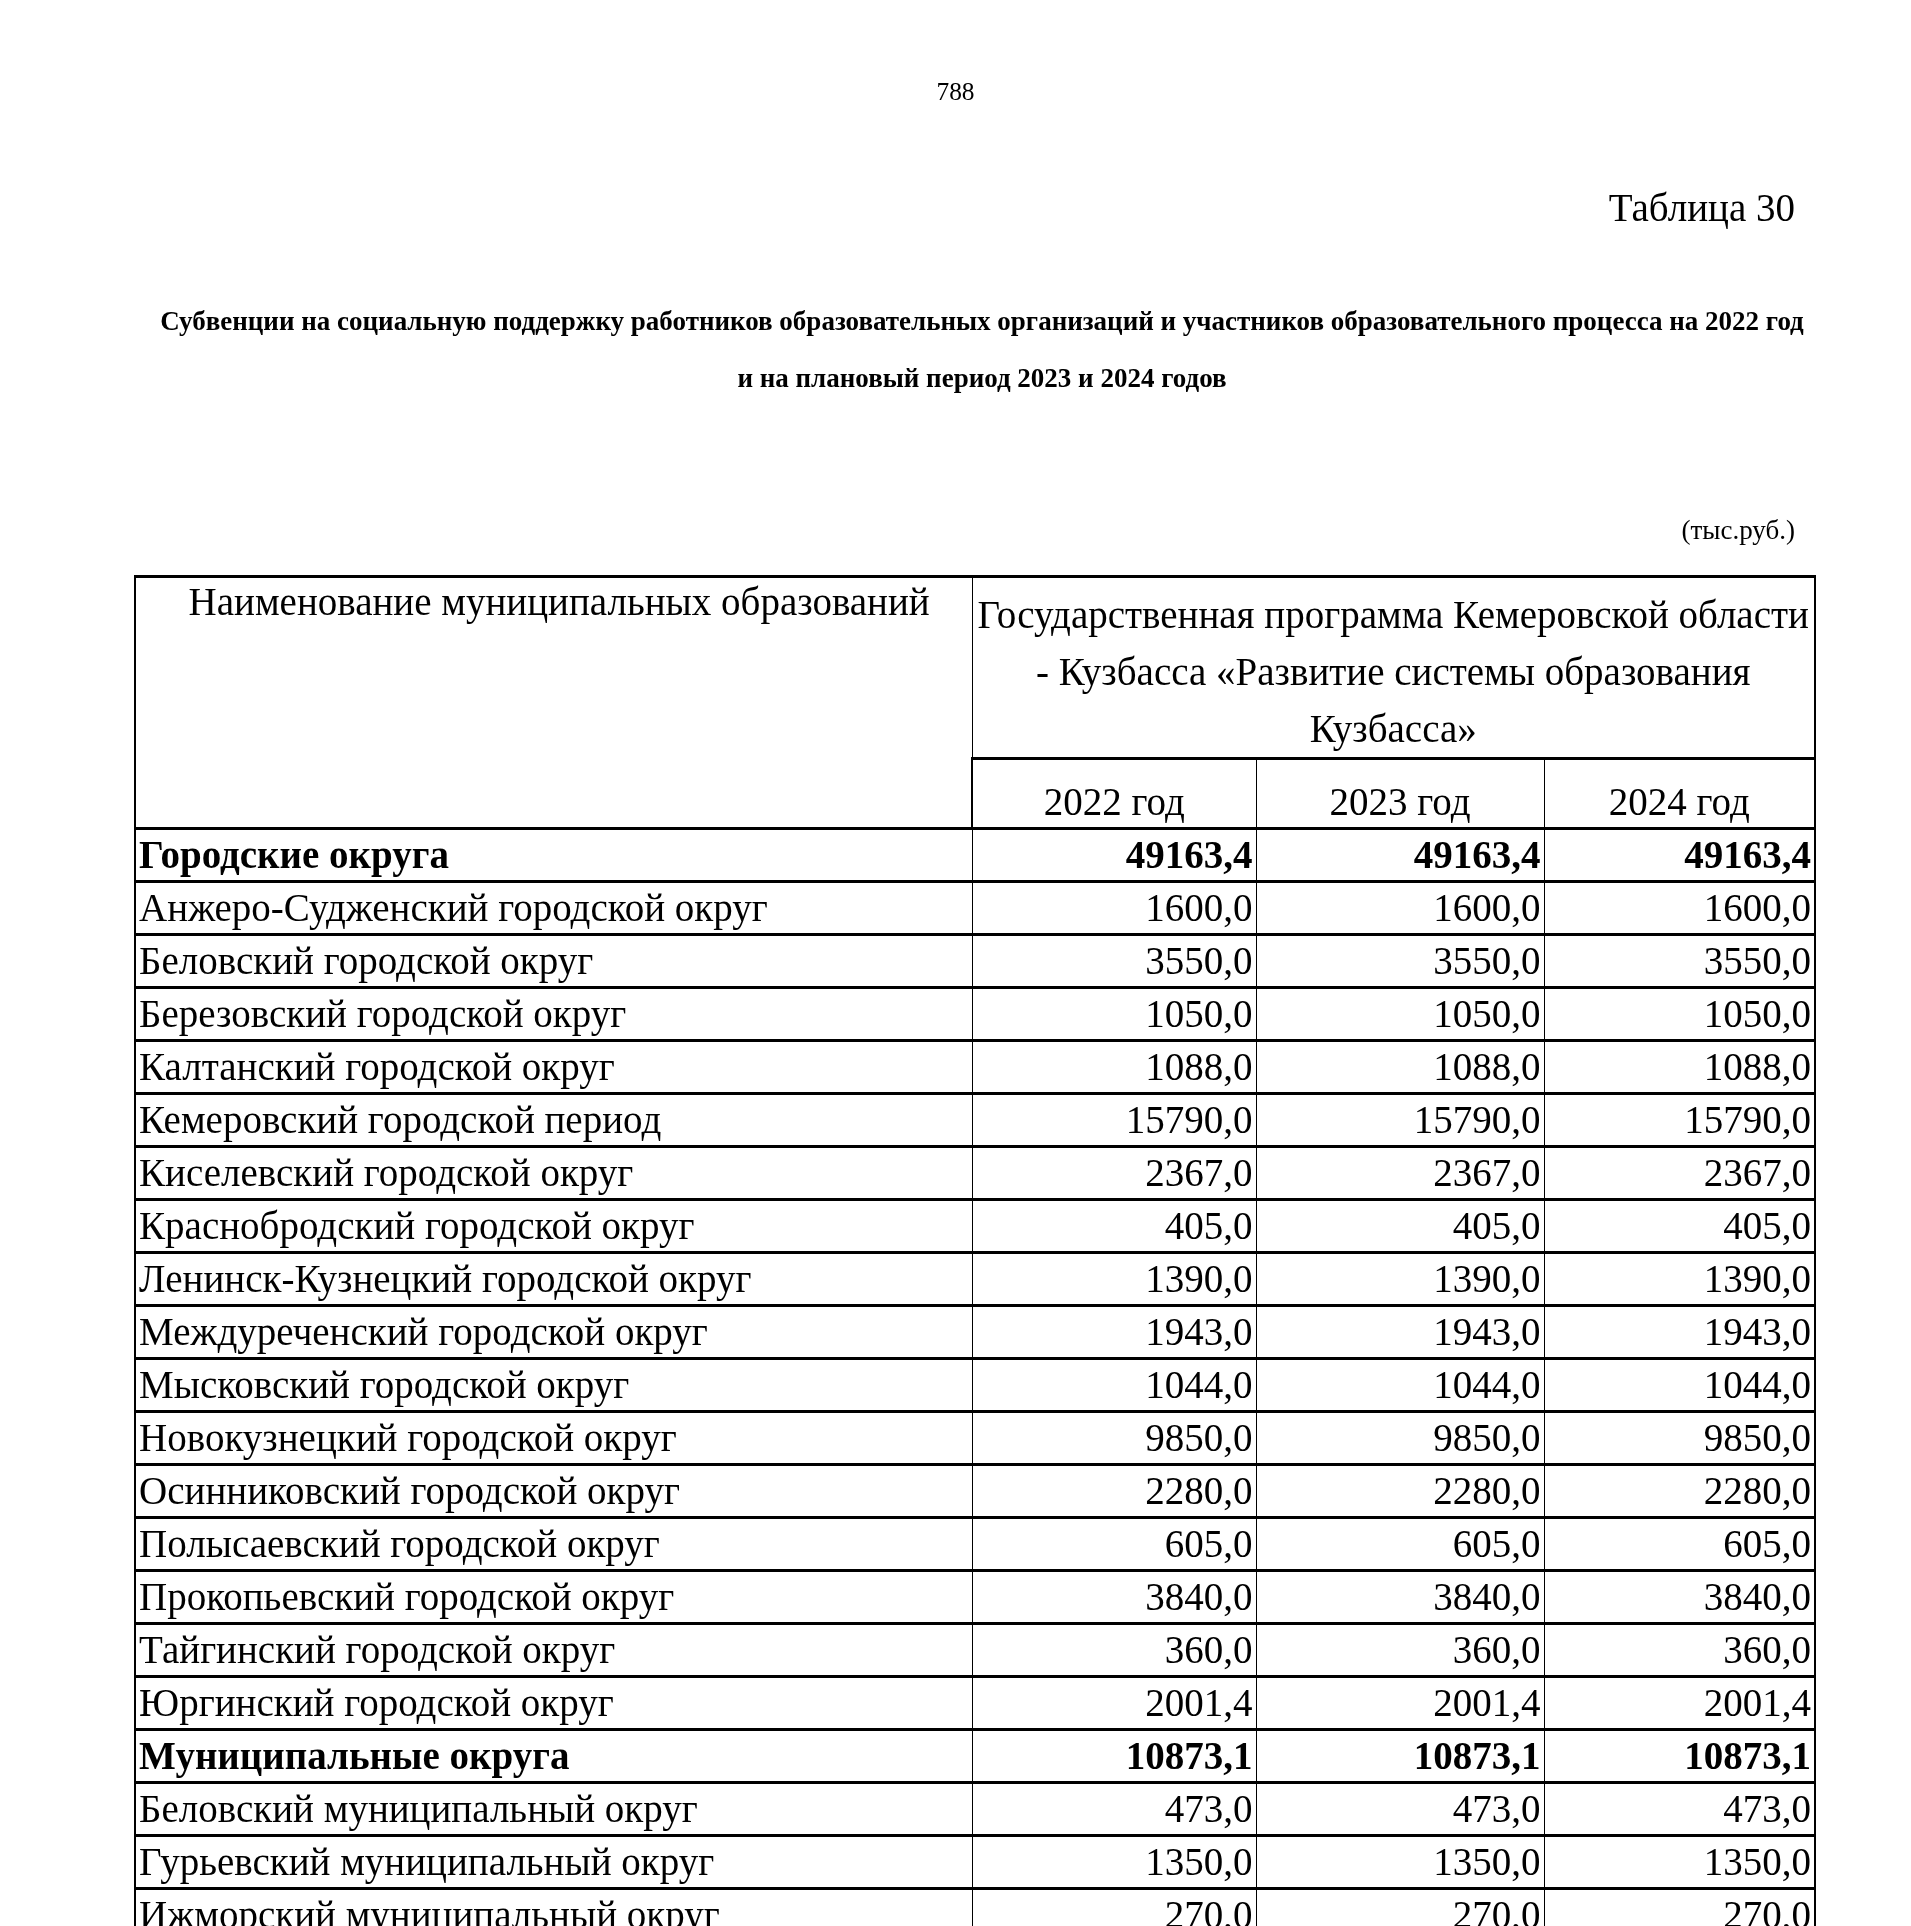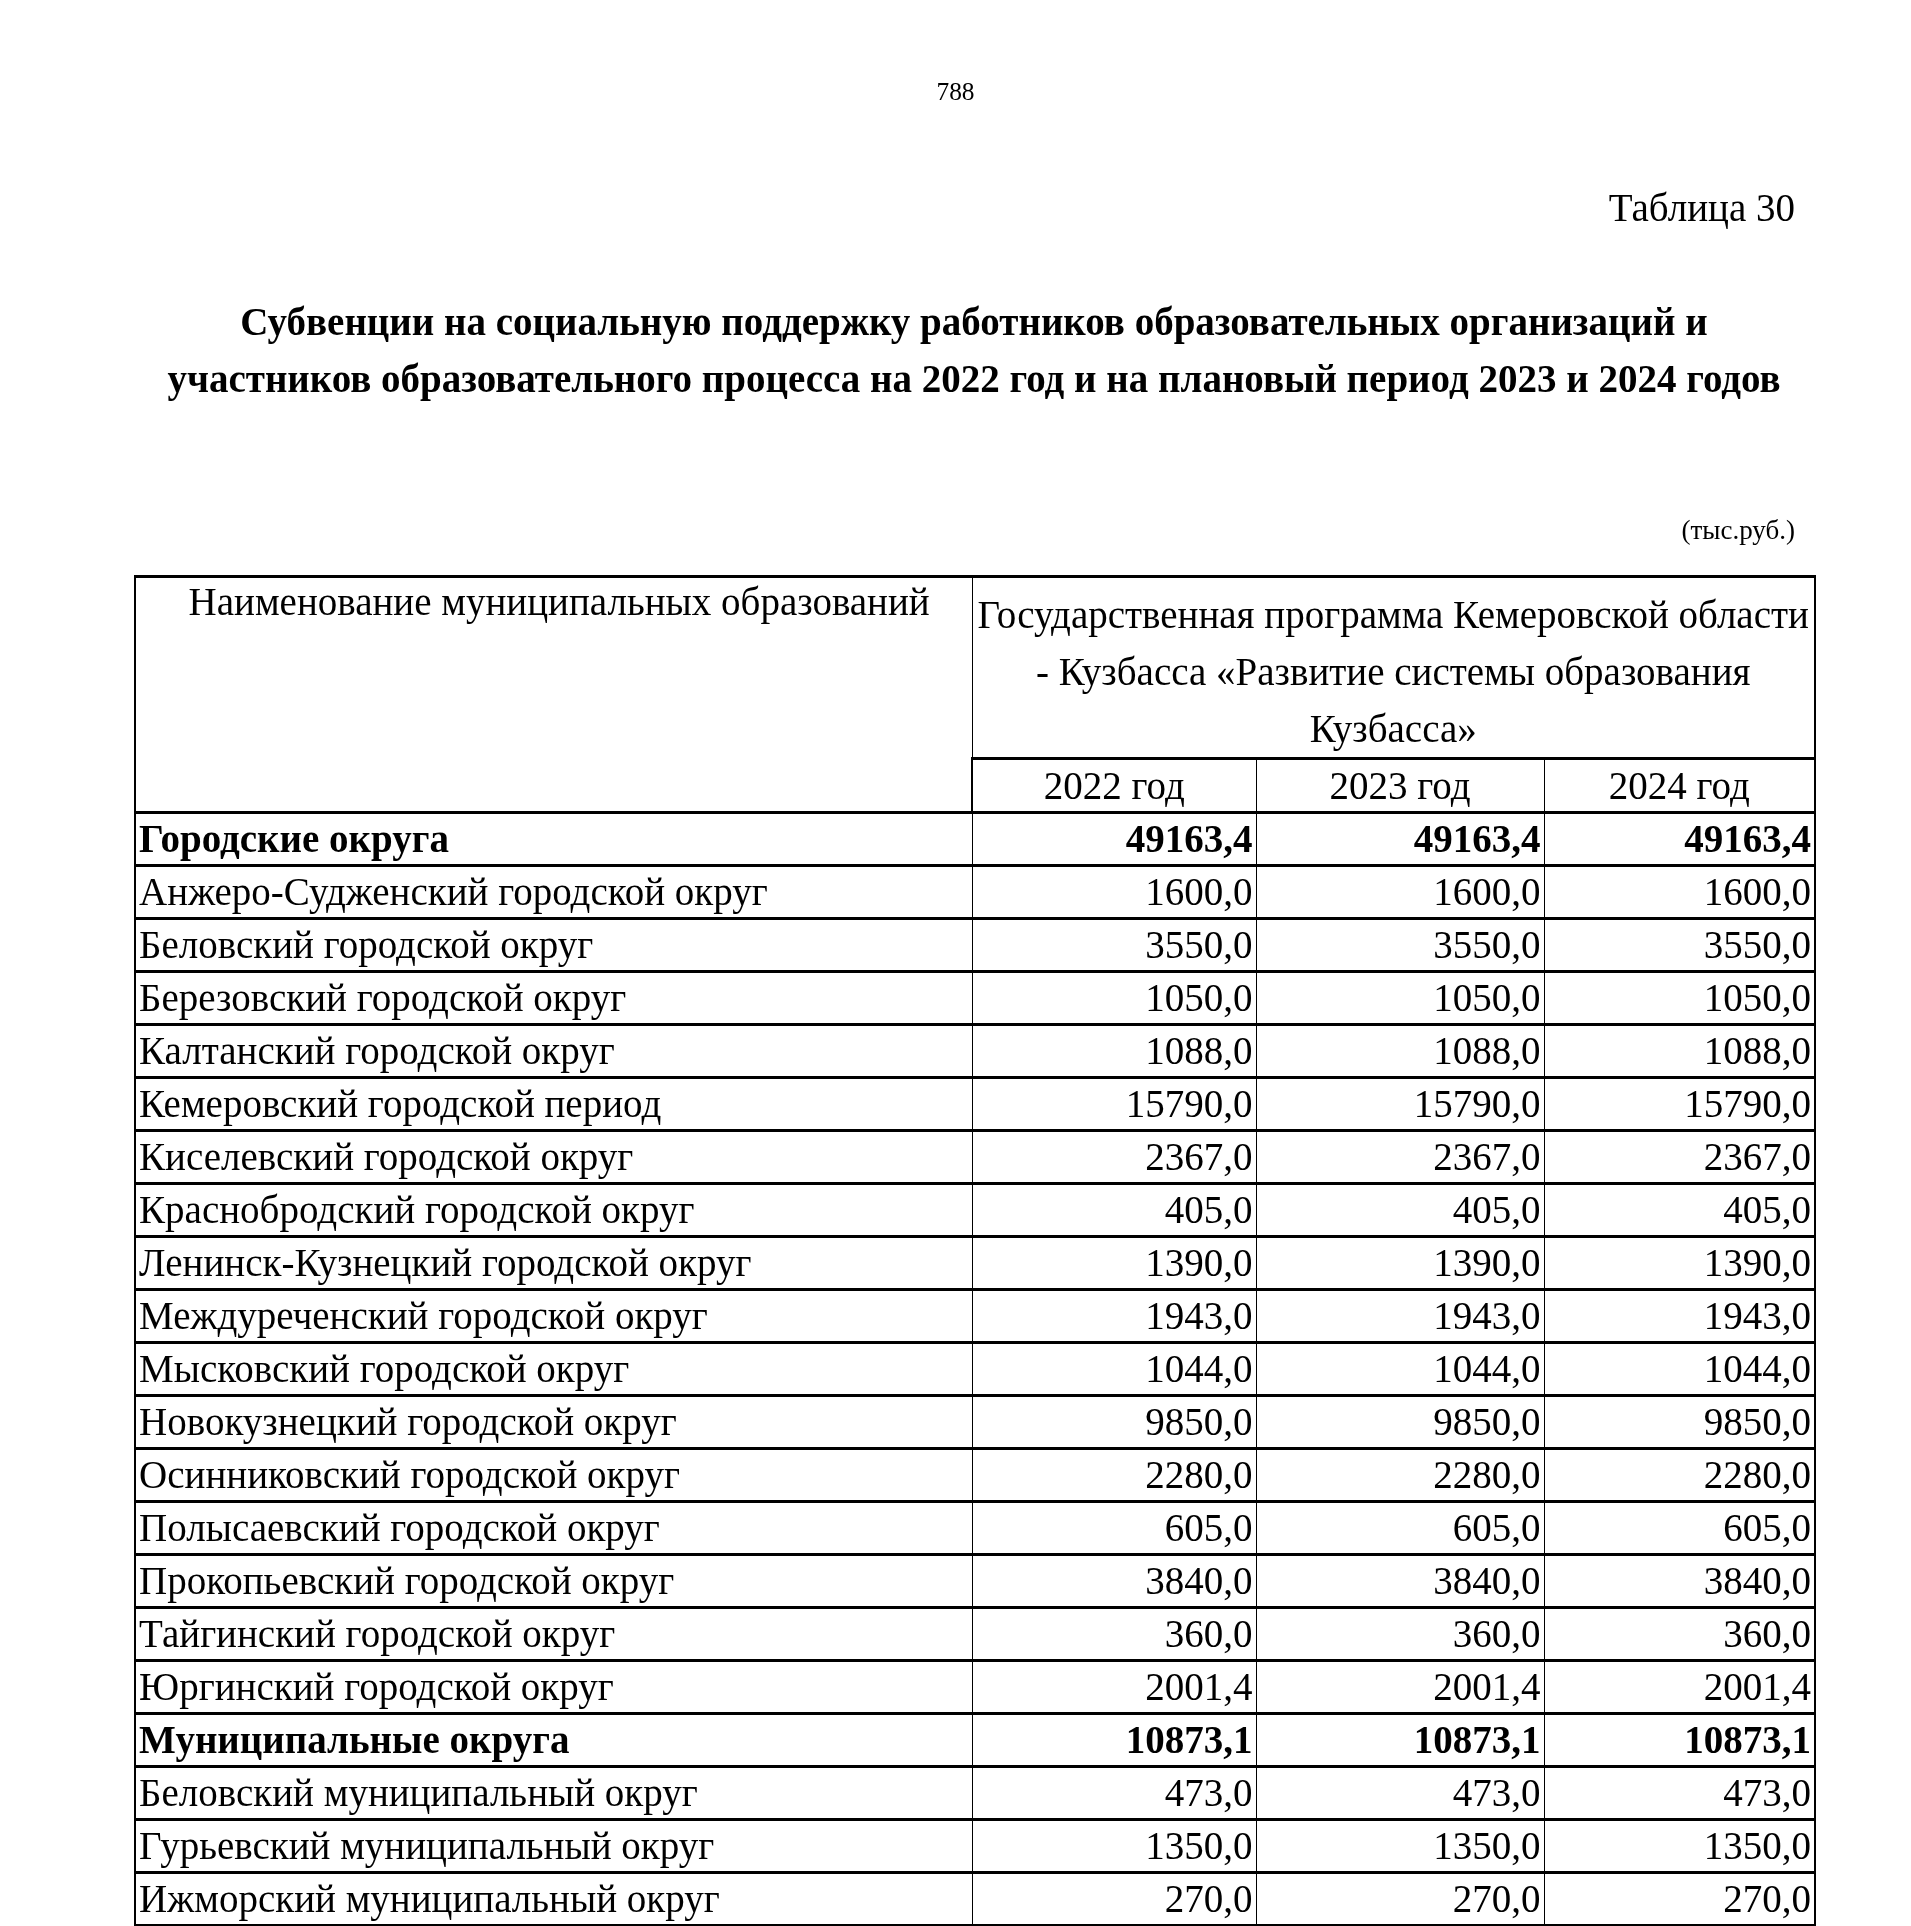--- a/index.html
+++ b/index.html
@@ -25,24 +25,24 @@
     }
     .table-label {
       position: absolute;
       top: 185px;
       right: 116px;
       font-size: 39px;
     }
     .doc-title {
       position: absolute;
       top: 293px;
-      left: 146px;
+      left: 154px;
       width: 1656px;
       text-align: center;
-      font-size: 39px;
+      font-size: 27px;
       font-weight: bold;
       line-height: 57px;
     }
     .units {
       position: absolute;
       top: 515px;
       right: 116px;
       font-size: 27px;
     }
     table.data-table {
@@ -76,21 +76,21 @@
     }
     table.data-table th.program-head {
       height: 162px;
       line-height: 57px;
       padding-top: 8px;
       margin-top: 20px;
     }
     table.data-table th.year-head {
       height: 51px;
       vertical-align: middle;
-      padding-top: 0;
+      padding-top: 16px;
     }
     table.data-table td {
       height: 50px;
     }
     td.name-cell {
       text-align: left;
       padding-left: 5.4px;
       white-space: nowrap;
     }
     td.num-cell {

